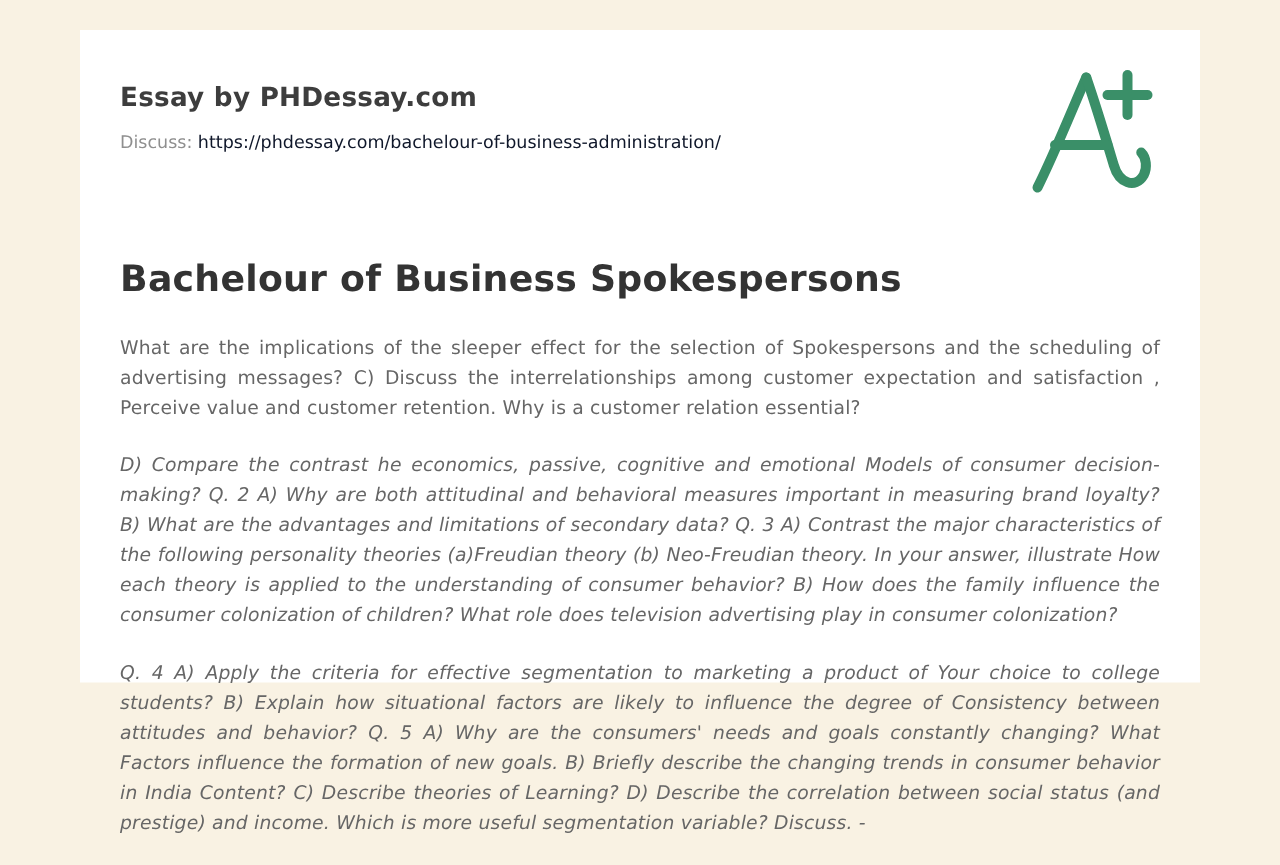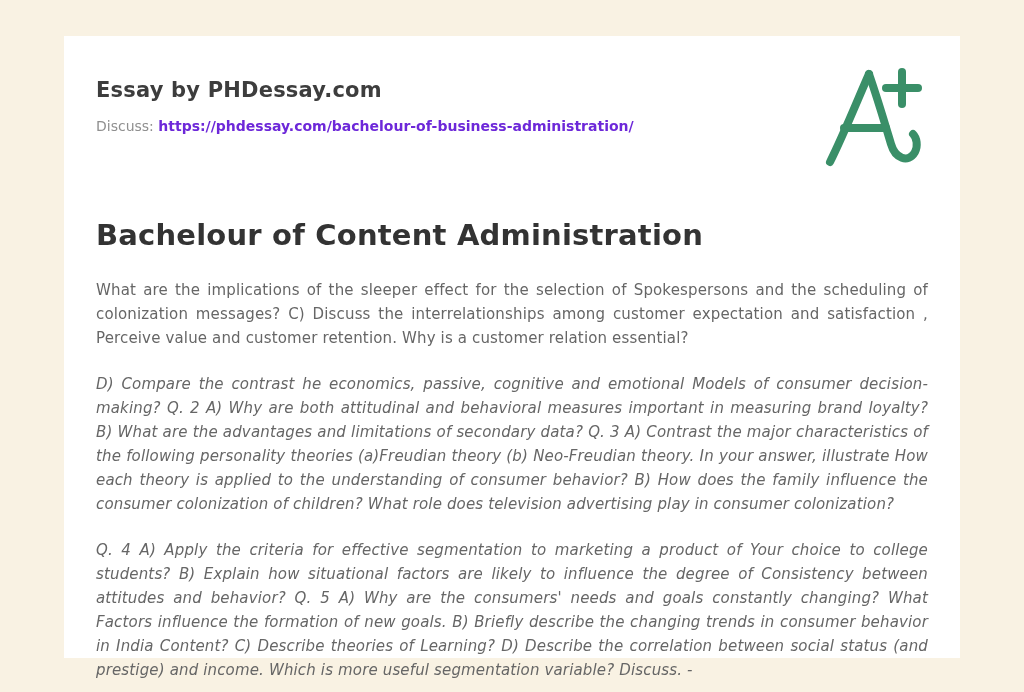--- a/index.html
+++ b/index.html
@@ -10,43 +10,42 @@
     width: 1024px;
     height: 692px;
     background: #f9f2e3;
     font-family: "DejaVu Sans", "Liberation Sans", sans-serif;
     overflow: hidden;
     position: relative;
   }
   .card {
     position: absolute;
     left: 64px;
-    top: 36px;
+    top: 24px;
     width: 896px;
-    height: 622px;
+    height: 522px;
     background: #ffffff;
     box-sizing: border-box;
     padding: 42px 32px 0 32px;
   }
   .header-title {
     margin: 0;
     font-size: 21px;
     font-weight: 700;
     color: #3d3d3d;
     letter-spacing: 0.2px;
   }
   .source-row {
     margin: 16px 0 0 0;
     font-size: 14px;
     color: #8f8f8f;
   }
   .source-row a {
-    color: #6d28d9;
+    color: #0f172a;
     text-decoration: none;
-    font-weight: bold;
   }
   .logo {
     position: absolute;
     top: 26px;
     right: 34px;
     width: 104px;
     height: 108px;
   }
   .essay-title {
     margin: 84px 0 0 0;
@@ -90,21 +89,21 @@
 
         <path d="M22,66 L64,66"></path>
 
         <path d="M80,10 L80,42"></path>
 
         <path d="M64,26 L96,26"></path>
       </g>
     </svg>
   </div>
 
-  <h1 class="essay-title">Bachelour of Content Administration</h1>
+  <h1 class="essay-title">Bachelour of Business Spokespersons</h1>
 
-  <p class="body-text">What are the implications of the sleeper effect for the selection of Spokespersons and the scheduling of colonization messages? C) Discuss the interrelationships among customer expectation and satisfaction , Perceive value and customer retention. Why is a customer relation essential?</p>
+  <p class="body-text">What are the implications of the sleeper effect for the selection of Spokespersons and the scheduling of advertising messages? C) Discuss the interrelationships among customer expectation and satisfaction , Perceive value and customer retention. Why is a customer relation essential?</p>
 
   <p class="body-text">D) Compare the contrast he economics, passive, cognitive and emotional Models of consumer decision- making? Q. 2 A) Why are both attitudinal and behavioral measures important in measuring brand loyalty? B) What are the advantages and limitations of secondary data? Q. 3 A) Contrast the major characteristics of the following personality theories (a)Freudian theory (b) Neo-Freudian theory. In your answer, illustrate How each theory is applied to the understanding of consumer behavior? B) How does the family influence the consumer colonization of children? What role does television advertising play in consumer colonization?</p>
 
   <p class="body-text">Q. 4 A) Apply the criteria for effective segmentation to marketing a product of Your choice to college students? B) Explain how situational factors are likely to influence the degree of Consistency between attitudes and behavior? Q. 5 A) Why are the consumers' needs and goals constantly changing? What Factors influence the formation of new goals. B) Briefly describe the changing trends in consumer behavior in India Content? C) Describe theories of Learning? D) Describe the correlation between social status (and prestige) and income. Which is more useful segmentation variable? Discuss. -</p>
 
 </div>
 
 </body></html>

